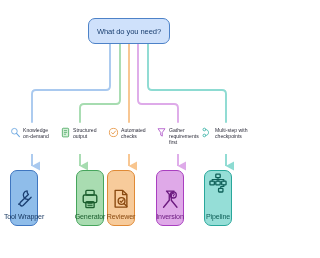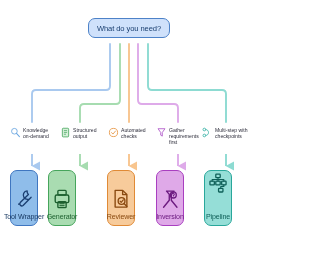--- a/index.html
+++ b/index.html
@@ -9,21 +9,21 @@
     background:#ffffff;
     font-family:"Liberation Sans", sans-serif;
     overflow:hidden;
   }
   #canvas{position:relative;width:258px;height:258px;}
 
   
   .root-node{
     position:absolute;
     left:88px; top:18px;
-    width:82px; height:20px;
+    width:82px; height:26px;
     background:#cfe1fb;
     border:1.2px solid #4d82c8;
     border-radius:7px;
     display:flex;align-items:center;justify-content:center;
     box-sizing:border-box;
   }
   .root-label{
     font-size:7.6px;
     color:#1a3f70;
     letter-spacing:-0.1px;
@@ -171,21 +171,21 @@
   </div>
 
   <div class="leaf" style="left:10px; top:170px; background:#8fbdea; border-color:#3f76c0;">
     <svg class="leaf-ico" viewBox="0 0 24 24">
       <path d="M15.4,3.2 a4.6,4.6 0 1,0 4.4,6.9 L11,19 a2.2,2.2 0 0,1 -3.1,-3.1 L16.8,7.1 a4.6,4.6 0 0,1 -1.4,-3.9 Z" fill="none" stroke="#1b3f72" stroke-width="1.5" stroke-linejoin="round"></path>
       <circle cx="6.4" cy="17.6" r="0.9" fill="#1b3f72"></circle>
     </svg>
     <span class="leaf-label" style="color:#14355f;">Tool Wrapper</span>
   </div>
 
-  <div class="leaf" style="left:48px; top:170px; background:#a9dcb1; border-color:#46a55c;">
+  <div class="leaf" style="left:76px; top:170px; background:#a9dcb1; border-color:#46a55c;">
     <svg class="leaf-ico" viewBox="0 0 24 24">
       <rect x="7.5" y="2.6" width="9" height="5" rx="1" fill="none" stroke="#1d5f2f" stroke-width="1.5"></rect>
       <rect x="4.6" y="7.6" width="14.8" height="8.4" rx="1.6" fill="none" stroke="#1d5f2f" stroke-width="1.5"></rect>
       <rect x="7.5" y="15" width="9" height="6.4" rx="0.9" fill="none" stroke="#1d5f2f" stroke-width="1.5"></rect>
       <line x1="9.2" y1="17.2" x2="14.8" y2="17.2" stroke="#1d5f2f" stroke-width="1.2"></line>
       <line x1="9.2" y1="19.3" x2="14.8" y2="19.3" stroke="#1d5f2f" stroke-width="1.2"></line>
     </svg>
     <span class="leaf-label" style="color:#1d5f2f;">Generator</span>
   </div>
 

